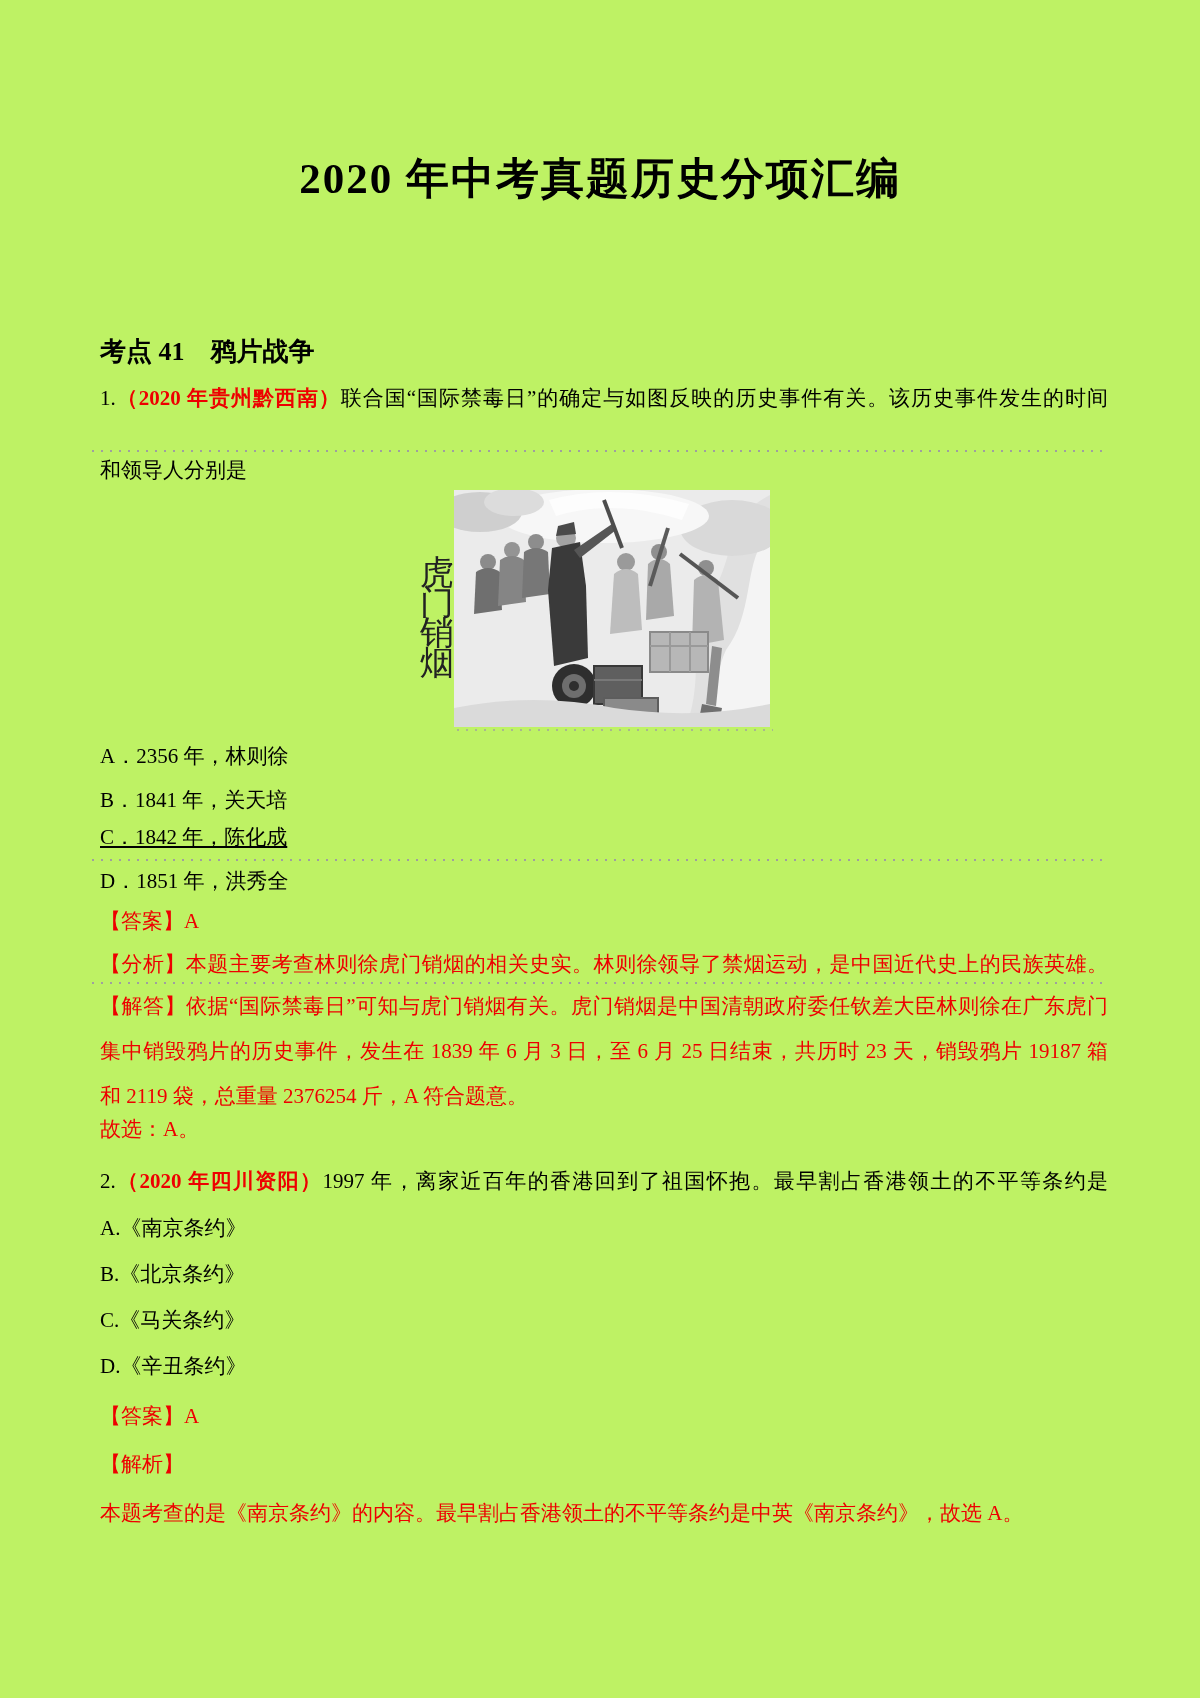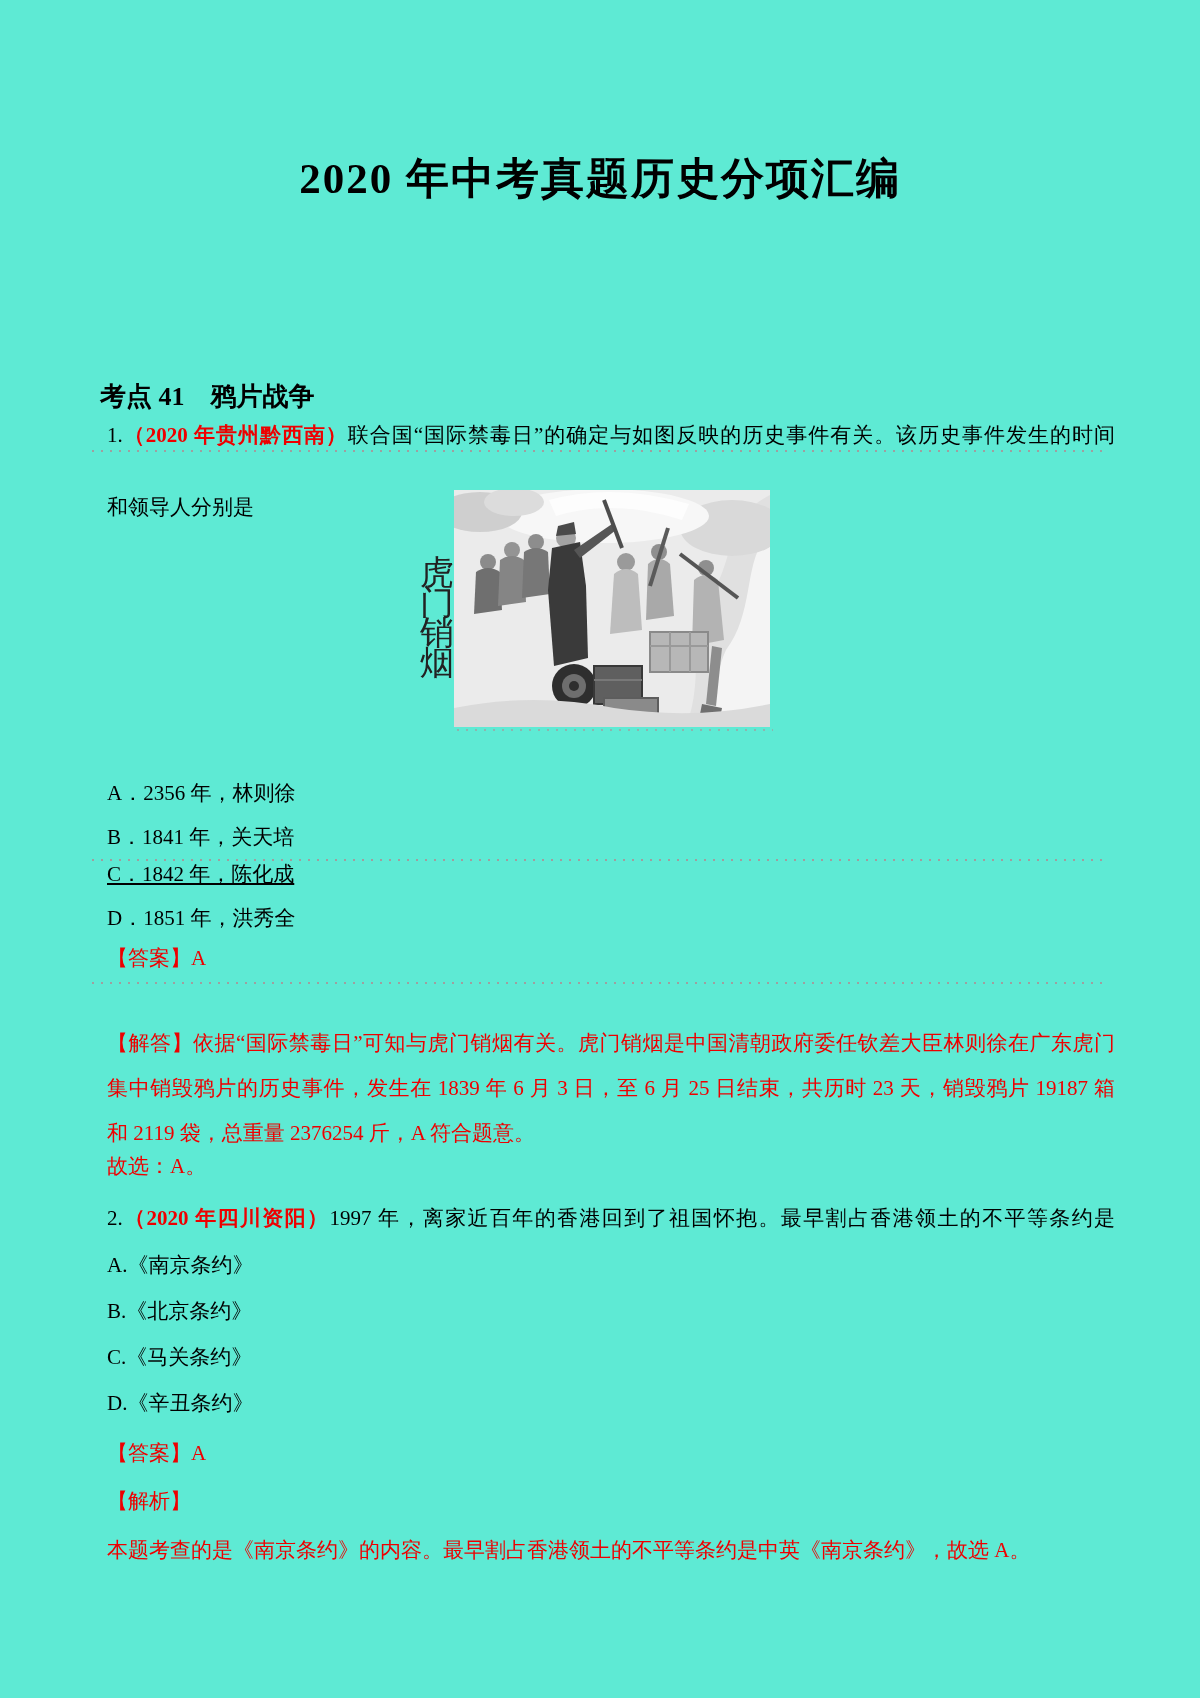--- a/index.html
+++ b/index.html
@@ -1,45 +1,44 @@
 <!DOCTYPE html>
 <html><head>
 <meta charset="utf-8">
 <style>
   html,body{margin:0;padding:0;background:#ffffff;}
   .page{
     position:relative;
     width:1200px;
     height:1698px;
-    background:#5eead4;
+    background:#bef264;
     font-family:"Liberation Serif","DejaVu Serif",serif;
     color:#000;
     overflow:hidden;
   }
   .doc-title{
     position:absolute; left:0; right:0; top:150px;
     text-align:center;
     font-size:43px; font-weight:bold;
     letter-spacing:2px;
   }
   .doc-subtitle{
     position:absolute; left:0; right:0; top:256px;
     text-align:center;
     font-size:29px; font-weight:bold;
     letter-spacing:1px;
   }
   .section-heading{
     position:absolute; left:100px; top:334px;
-    font-size:26px; font-weight:bold;margin-top:45px;
+    font-size:26px; font-weight:bold;
   }
   .line{
-    position:absolute; left:107px;
+    position:absolute; left:100px;
     font-size:21px; line-height:30px;
     white-space:nowrap;
-    margin-top:37px;
   }
   .just{
     white-space:normal;
     width:1008px;
     text-align:justify;
     text-align-last:justify;
   }
   .red{color:#ee0000;}
   .src{font-weight:bold;}
   .dotline{
@@ -138,20 +137,21 @@
   </div>
   <div class="dotline" style="top:729px; left:457px; width:316px; opacity:.7;"></div>
 
   <div class="line" style="top:741px;">A．2356 年，林则徐</div>
   <div class="line" style="top:785px;">B．1841 年，关天培</div>
   <div class="line" style="top:822px;text-decoration:underline;">C．1842 年，陈化成</div>
   <div class="dotline" style="top:859px; left:92px; width:1016px;"></div>
   <div class="line" style="top:866px;">D．1851 年，洪秀全</div>
 
   <div class="line red" style="top:906px;">【答案】A</div>
+  <div class="line red just" style="top:949px;">【分析】本题主要考查林则徐虎门销烟的相关史实。林则徐领导了禁烟运动，是中国近代史上的民族英雄。</div>
   <div class="dotline" style="top:982px; left:92px; width:1016px;"></div>
   <div class="line red just" style="top:991px;">【解答】依据“国际禁毒日”可知与虎门销烟有关。虎门销烟是中国清朝政府委任钦差大臣林则徐在广东虎门</div>
   <div class="line red just" style="top:1036px;">集中销毁鸦片的历史事件，发生在 1839 年 6 月 3 日，至 6 月 25 日结束，共历时 23 天，销毁鸦片 19187 箱</div>
   <div class="line red" style="top:1081px;text-align:center;">和 2119 袋，总重量 2376254 斤，A 符合题意。</div>
   <div class="line red" style="top:1114px;">故选：A。</div>
 
   <div class="line just" style="top:1166px;">
     <span>2.</span><span class="red src">（2020 年四川资阳）</span><span>1997 年，离家近百年的香港回到了祖国怀抱。最早割占香港领土的不平等条约是</span>
   </div>
   <div class="line" style="top:1213px;">A.《南京条约》</div>

